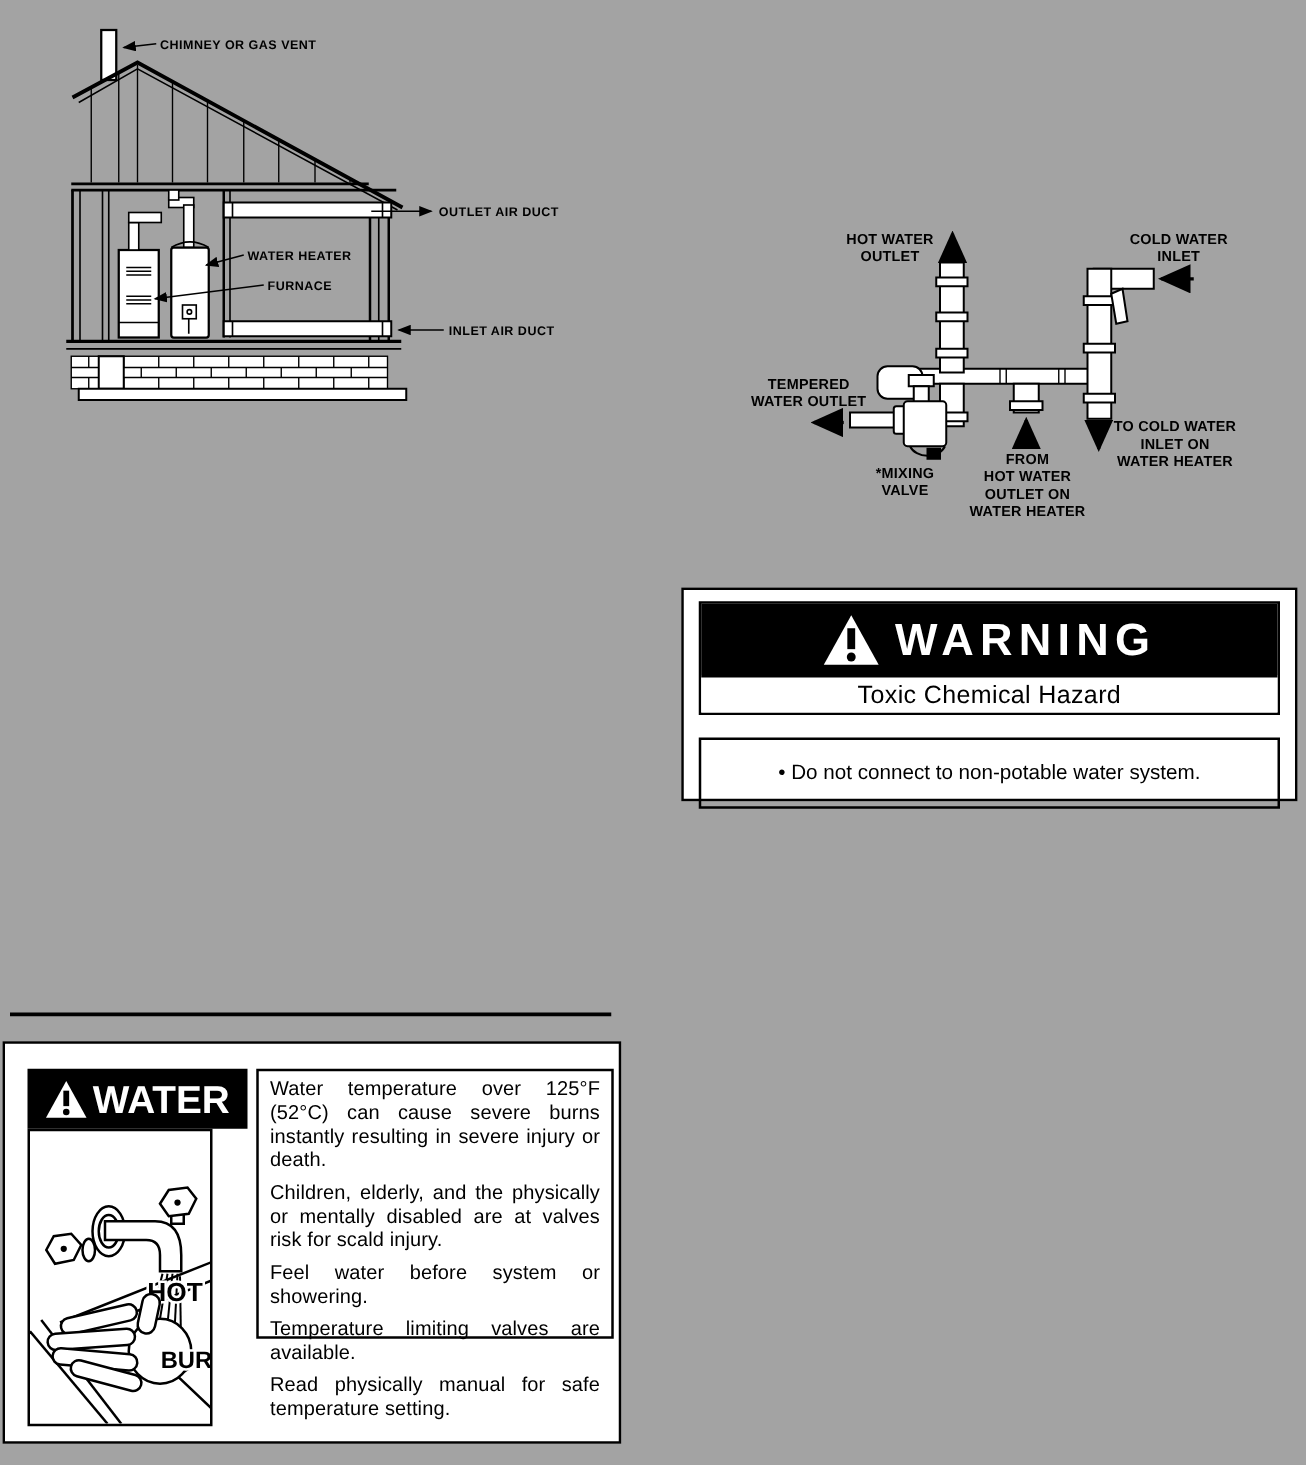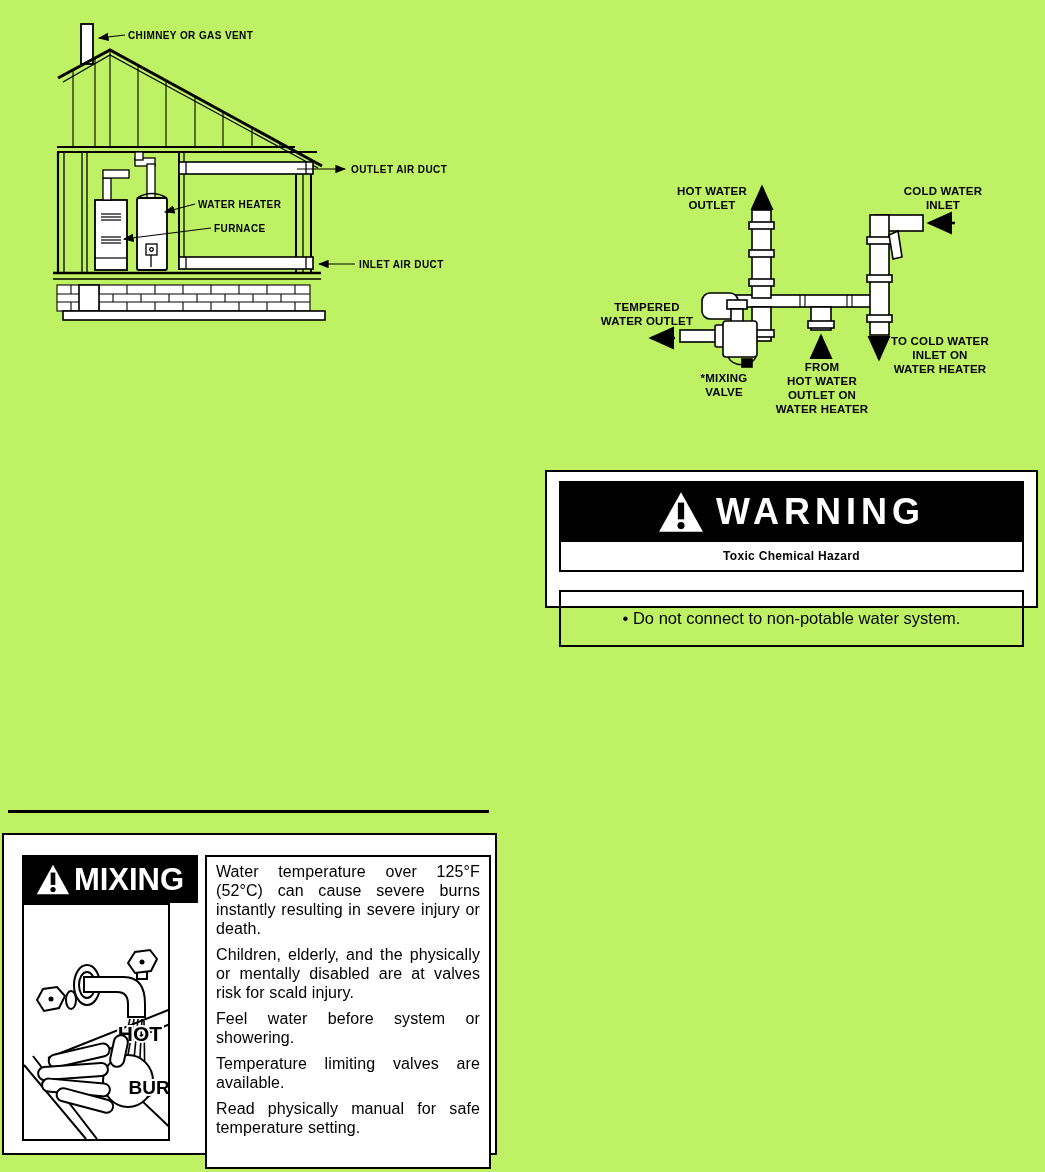--- a/index.html
+++ b/index.html
@@ -1,43 +1,43 @@
 <!DOCTYPE html>
 <html><head>
 <meta charset="utf-8">
 <style>
   html,body { margin:0; padding:0; background:#ffffff; }
   .page {
-    position:relative; width:1045px; height:1172px; background:#bef264;
+    position:relative; width:1045px; height:1172px; background:#a3a3a3;
     font-family:"Liberation Sans", sans-serif; color:#000; overflow:hidden;
   }
   svg text {
     font-family:"Liberation Sans", sans-serif;
     font-weight:bold; fill:#000;
   }
   .house-svg  { position:absolute; left:25px; top:8px; }
   .house-svg text { font-size:10px; letter-spacing:0.4px; }
   .piping-svg { position:absolute; left:585px; top:175px; }
   .piping-svg text { font-size:11.5px; letter-spacing:0.2px; }
 
   
   .warning-box {
-    position:absolute; left:545px; top:470px; width:493px; height:138px;
+    position:absolute; left:545px; top:470px; width:493px; height:171px;
     border:2px solid #000; box-sizing:border-box; padding:9px 12px; background:#fff;
   }
   .warn-head { border:2px solid #000; box-sizing:border-box; }
   .warn-band {
     height:57px; background:#000; color:#fff;
     display:flex; align-items:center; justify-content:center; gap:12px;
   }
   .warn-title { font-size:36px; font-weight:bold; letter-spacing:5px; line-height:1; }
   .warn-sub {
     height:28px; background:#fff; border-top:2px solid #000;
     display:flex; align-items:center; justify-content:center;
-    font-size:12px; font-weight:bold; letter-spacing:0.3px;
+    font-size:20px; font-weight:normal; letter-spacing:0.3px;
   }
   .warn-body {
     margin-top:18px; height:57px; border:2px solid #000; box-sizing:border-box;
     display:flex; align-items:center; justify-content:center;
     font-size:16.5px;
   }
 
   
   .separator { position:absolute; left:8px; top:810px; width:481px; height:3px; background:#000; }
 
@@ -51,21 +51,21 @@
     height:48px; background:#000; color:#fff;
     display:flex; align-items:center; justify-content:center; gap:4px;
   }
   .danger-title { font-size:31px; font-weight:bold; letter-spacing:0px; line-height:1; }
   .danger-art {
     position:absolute; top:48px; left:0; width:148px; height:238px;
     border:2px solid #000; box-sizing:border-box; overflow:hidden;
   }
   .danger-art svg { display:block; }
   .danger-right {
-    position:absolute; left:201px; top:20px; width:286px; height:314px;
+    position:absolute; left:201px; top:20px; width:286px; height:216px;
     border:2px solid #000; box-sizing:border-box; padding:5px 9px 0 9px; background:#fff;
   }
   .danger-right p {
     margin:0 0 7px 0; font-size:16px; line-height:19px;
     text-align:justify; text-justify:inter-word; letter-spacing:0.1px;
   }
   .tri-icon { flex:0 0 auto; }
 </style>
 </head>
 <body>
@@ -317,21 +317,21 @@
   <div class="separator"></div>
 
   <div class="danger-box">
     <div class="danger-left">
       <div class="danger-header">
         <svg class="tri-icon" width="34" height="31" viewBox="0 0 44 40">
           <polygon points="22,1 43,39 1,39" fill="#ffffff"></polygon>
           <rect x="19" y="11" width="6" height="16" fill="#000000"></rect>
           <circle cx="22" cy="33" r="3.4" fill="#000000"></circle>
         </svg>
-        <span class="danger-title">MIXING</span>
+        <span class="danger-title">WATER</span>
       </div>
       <div class="danger-art">
         <svg width="172" height="234" viewBox="0 0 172 234">
           <g stroke="#000" fill="none" stroke-width="2">
 
             <g>
               <line x1="157" y1="100" x2="24" y2="153"></line>
               <line x1="161" y1="113" x2="29" y2="167"></line>
               <line x1="157" y1="100" x2="171" y2="93"></line>
             </g>

